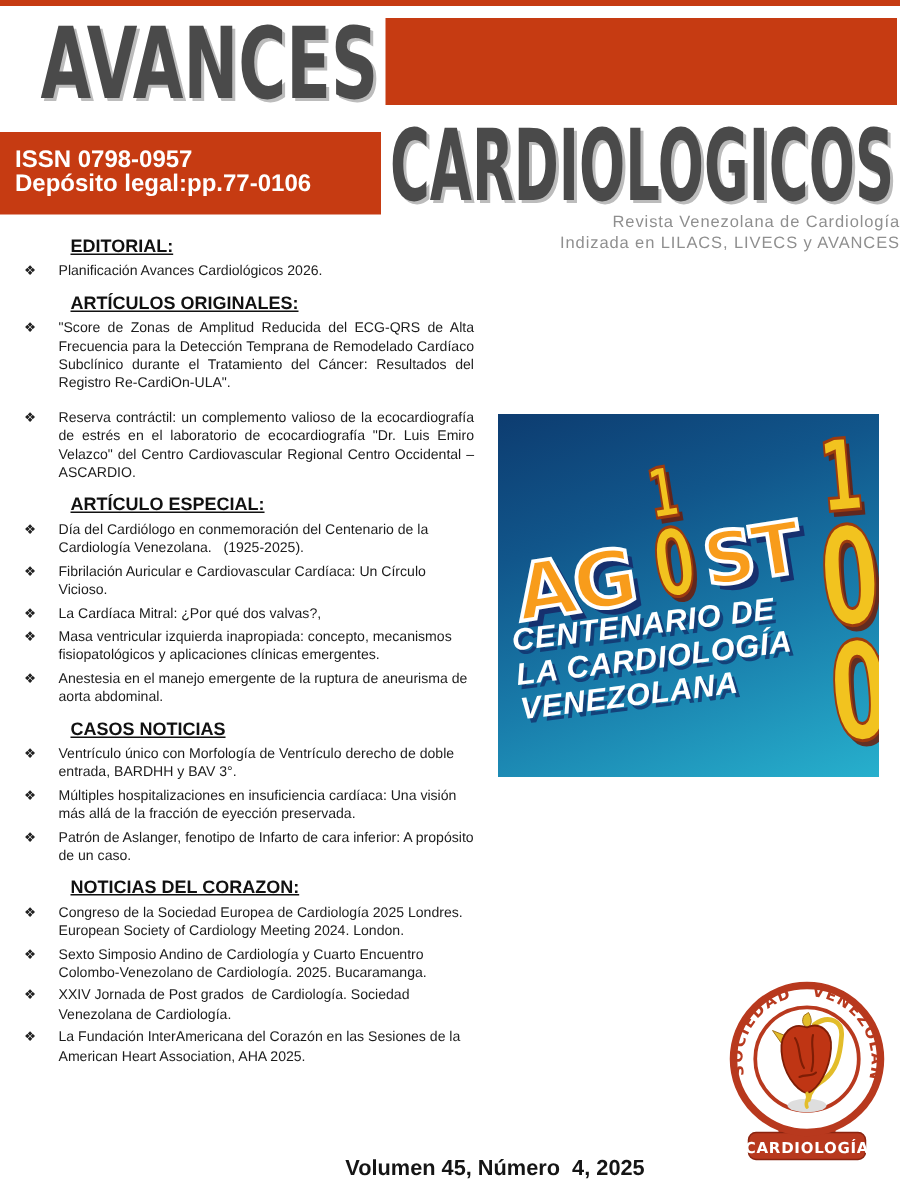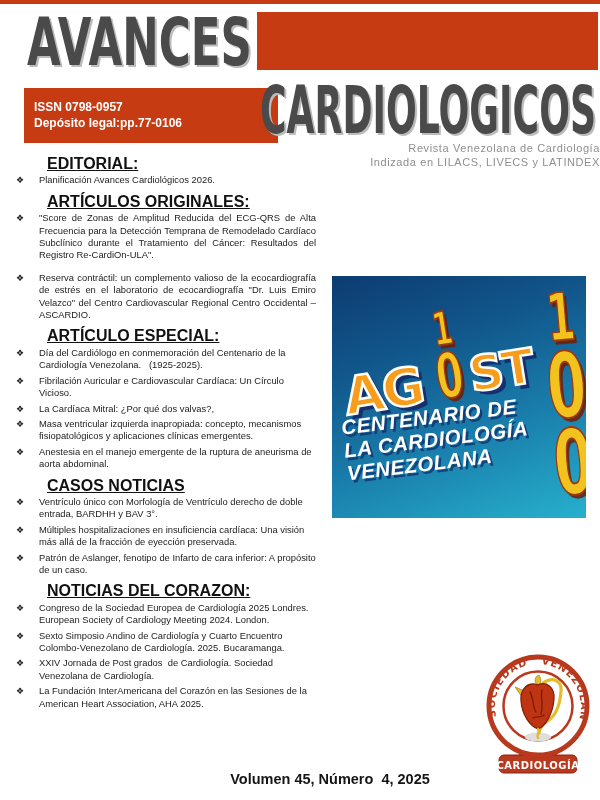--- a/index.html
+++ b/index.html
@@ -4,29 +4,29 @@
 <style>
   html,body{margin:0;padding:0;background:#e9e9e9;}
   .page{position:relative;width:600px;height:800px;background:#ffffff;overflow:hidden;
         font-family:"Liberation Sans",sans-serif;color:#1c1c1c;margin:0 auto;}
 
   
   .top-line{position:absolute;left:0;top:0;width:600px;height:4px;background:#c63b12;}
   .avances-svg{position:absolute;left:26px;top:12px;}
   .red-block-top{position:absolute;left:257px;top:12px;width:341px;height:58px;background:#c63b12;}
   .issn-bar{position:absolute;left:0;top:88px;width:254px;height:55px;background:#c63b12;
-            color:#fff;font-weight:bold;font-size:12px;line-height:16px;
-            padding:11px 0 0 10px;box-sizing:border-box;margin-left:24px;}
+            color:#fff;font-weight:bold;font-size:16px;line-height:16px;
+            padding:11px 0 0 10px;box-sizing:border-box;}
   .cardio-svg{position:absolute;left:259px;top:80px;}
   .subtitle{position:absolute;left:248px;top:141px;width:352px;text-align:right;
             color:#8f8f8f;font-size:11px;line-height:14px;letter-spacing:0.6px;}
 
   
   .toc{position:absolute;left:14px;top:158px;width:302px;}
-  .toc-heading{font-weight:bold;font-size:16px;line-height:12.4px;
+  .toc-heading{font-weight:bold;font-size:12px;line-height:12.4px;
                text-decoration:underline;margin:9px 0 4px;color:#111;padding-left:33px;}
   .toc-section:first-child .toc-heading{margin-top:0;}
   .toc-item{display:flex;margin-bottom:3px;font-size:9.4px;line-height:12.4px;}
   .toc-bullet{flex:none;width:23px;padding-left:2px;font-size:9px;color:#222;}
   .toc-text{flex:1;white-space:pre-wrap;}
   .section-1 .toc-item{margin-bottom:10px;}
   .section-1 .toc-text{text-align:justify;}
   .section-1 .toc-item:last-child{margin-bottom:3px;}
 
   
@@ -77,21 +77,21 @@
     <div>Depósito legal:pp.77-0106</div>
   </div>
 
   <svg class="cardio-svg" width="340" height="58" viewBox="0 0 340 58">
     <text x="3" y="55" font-family="DejaVu Sans, sans-serif" font-weight="bold" font-size="66" fill="#bcbcbc" textLength="336" lengthAdjust="spacingAndGlyphs">CARDIOLOGICOS</text>
     <text x="1" y="53" font-family="DejaVu Sans, sans-serif" font-weight="bold" font-size="66" fill="#4a4a4a" textLength="336" lengthAdjust="spacingAndGlyphs">CARDIOLOGICOS</text>
   </svg>
 
   <div class="subtitle">
     <div>Revista Venezolana de Cardiología</div>
-    <div>Indizada en LILACS, LIVECS y LATINDEX</div>
+    <div>Indizada en LILACS, LIVECS y AVANCES</div>
   </div>
 
   <div class="toc">
       <div class="toc-section section-0">
         <div class="toc-heading">EDITORIAL:</div>
         <div class="toc-item">
           <span class="toc-bullet">❖</span>
           <span class="toc-text">Planificación Avances Cardiológicos 2026.</span>
         </div>
       </div>

